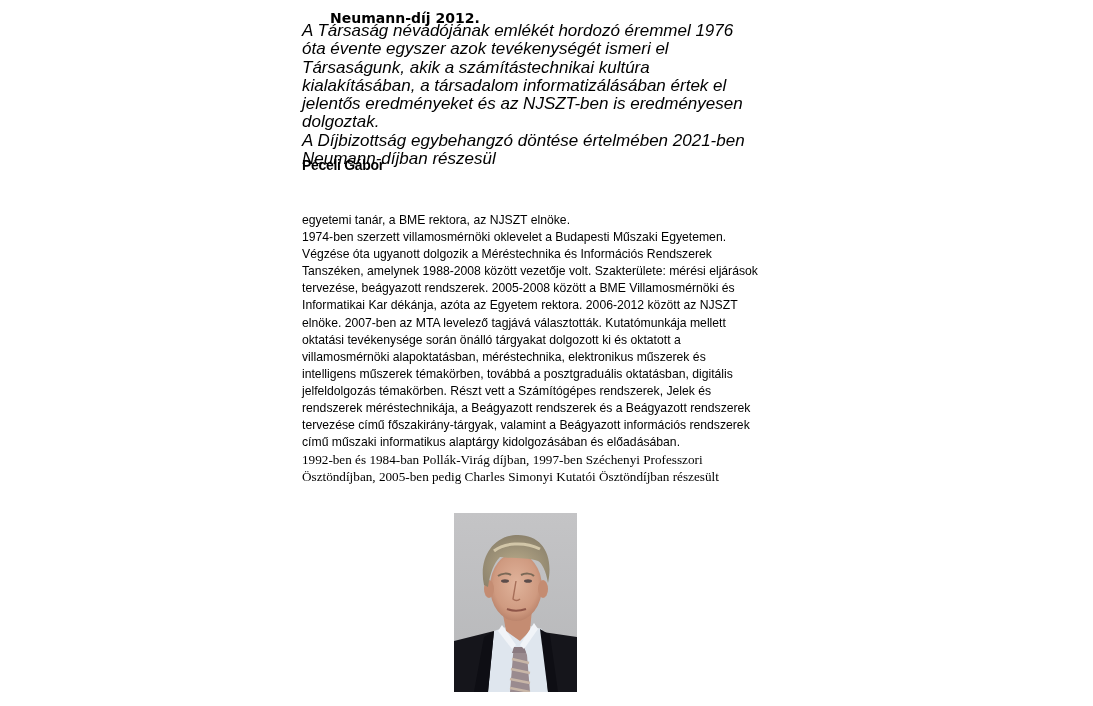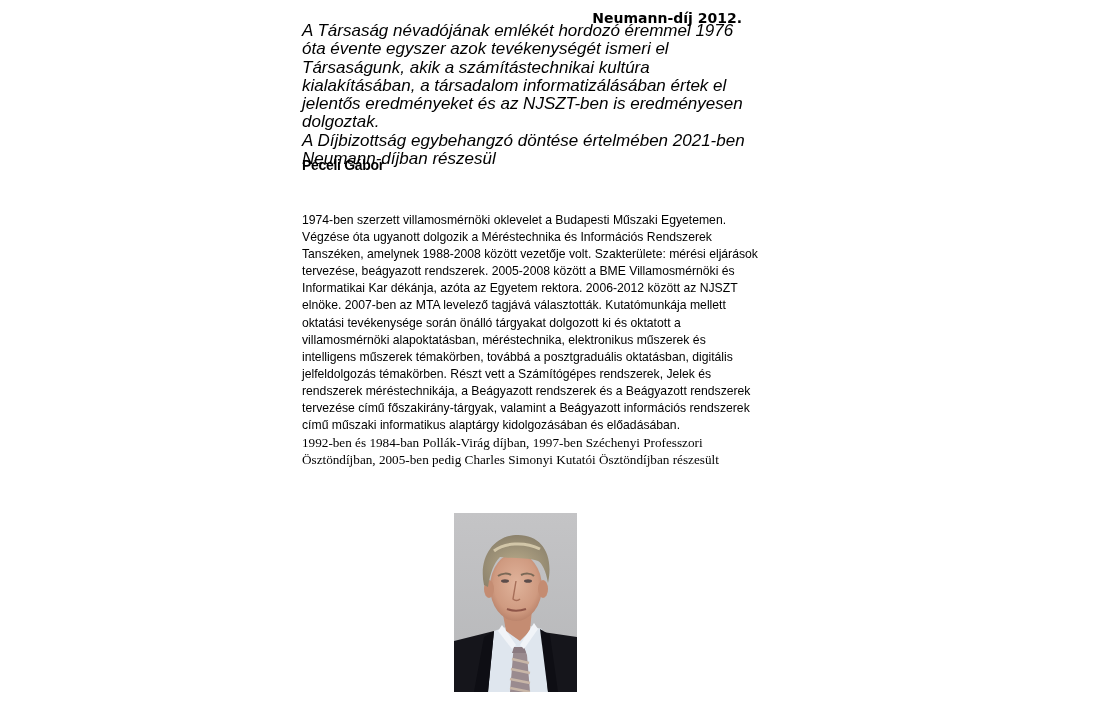--- a/index.html
+++ b/index.html
@@ -12,21 +12,21 @@
       height: 706px;
       position: relative;
       overflow: hidden;
       color: #000;
     }
     .award-title {
       position: absolute;
       left: 302px;
       top: 9px;
       width: 440px;
-      text-align: right;
+      text-align: left;
       font-family: "DejaVu Sans", sans-serif;
       font-weight: bold;
       font-size: 14px;
       line-height: 18px;
       padding-left: 28px;
       box-sizing: border-box;
     }
     .intro {
       position: absolute;
       left: 302px;
@@ -80,20 +80,21 @@
 <div class="award-title">Neumann-díj 2012.</div>
 
 <div class="intro">
   <p>A Társaság névadójának emlékét hordozó éremmel 1976 óta évente egyszer azok tevékenységét ismeri el Társaságunk, akik a számítástechnikai kultúra kialakításában, a társadalom informatizálásában értek el jelentős eredményeket és az NJSZT-ben is eredményesen dolgoztak.</p>
   <p>A Díjbizottság egybehangzó döntése értelmében 2021-ben Neumann-díjban részesül</p>
 </div>
 
 <div class="person-name">Péceli Gábor</div>
 
 <div class="bio">
+  <p>egyetemi tanár, a BME rektora, az NJSZT elnöke.</p>
   <p>1974-ben szerzett villamosmérnöki oklevelet a Budapesti Műszaki Egyetemen. Végzése óta ugyanott dolgozik a Méréstechnika és Információs Rendszerek Tanszéken, amelynek 1988-2008 között vezetője volt. Szakterülete: mérési eljárások tervezése, beágyazott rendszerek. 2005-2008 között a BME Villamosmérnöki és Informatikai Kar dékánja, azóta az Egyetem rektora. 2006-2012 között az NJSZT elnöke. 2007-ben az MTA levelező tagjává választották. Kutatómunkája mellett oktatási tevékenysége során önálló tárgyakat dolgozott ki és oktatott a villamosmérnöki alapoktatásban, méréstechnika, elektronikus műszerek és intelligens műszerek témakörben, továbbá a posztgraduális oktatásban, digitális jelfeldolgozás témakörben. Részt vett a Számítógépes rendszerek, Jelek és rendszerek méréstechnikája, a Beágyazott rendszerek és a Beágyazott rendszerek tervezése című főszakirány-tárgyak, valamint a Beágyazott információs rendszerek című műszaki informatikus alaptárgy kidolgozásában és előadásában.</p>
   <p class="serif-line">1992-ben és 1984-ban Pollák-Virág díjban, 1997-ben Széchenyi Professzori Ösztöndíjban, 2005-ben pedig Charles Simonyi Kutatói Ösztöndíjban részesült</p>
 </div>
 
 <svg class="portrait" viewBox="0 0 123 179" xmlns="http://www.w3.org/2000/svg" preserveAspectRatio="none">
   <title>Péceli Gábor portré</title>
   <defs>
     <linearGradient id="bg" x1="0" y1="0" x2="0" y2="1">
       <stop offset="0" stop-color="#c4c4c6"></stop>
       <stop offset="1" stop-color="#b6b7b9"></stop>

